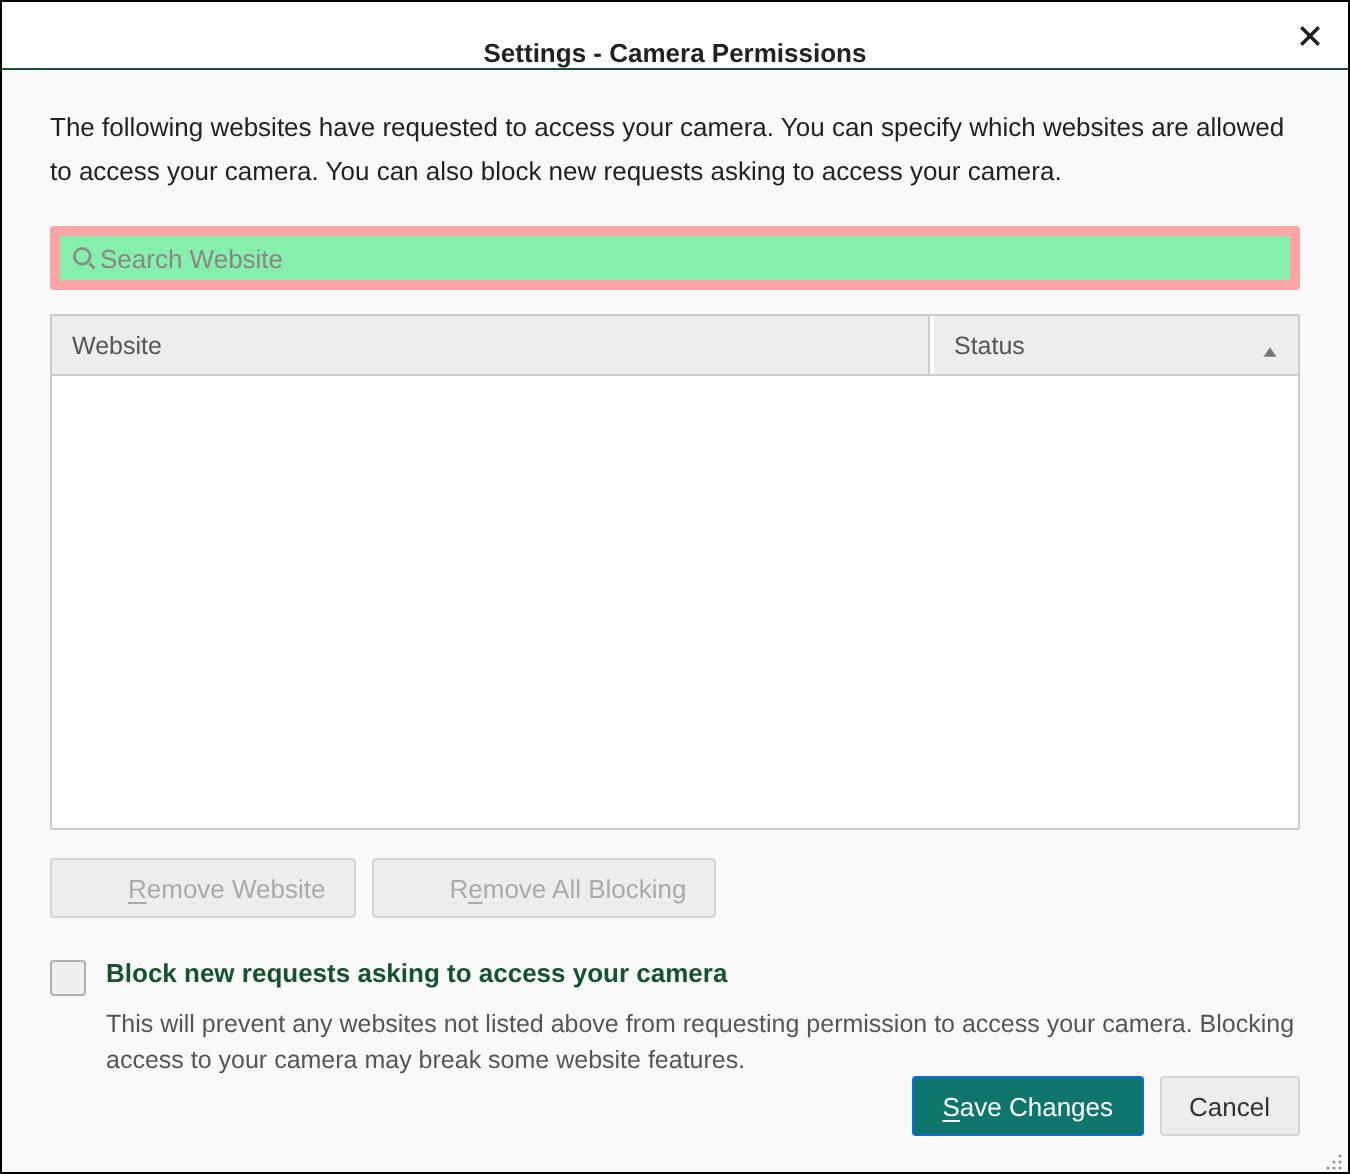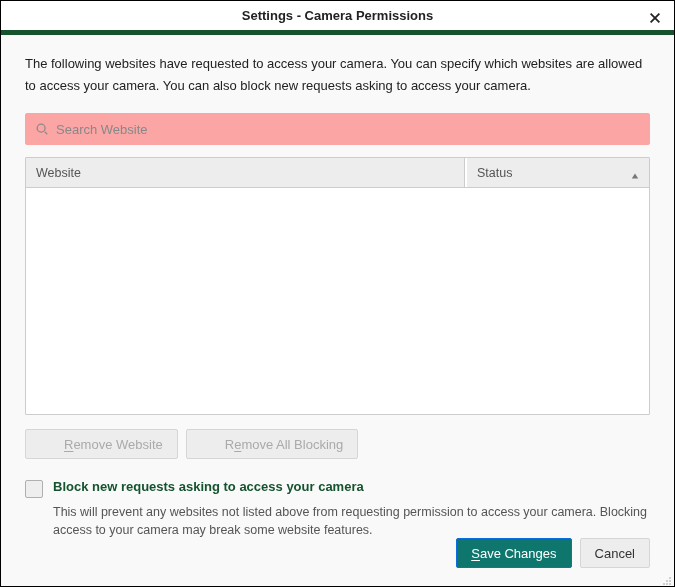--- a/index.html
+++ b/index.html
@@ -11,23 +11,23 @@
       background: #fff;
       color: #222;
       border: 1px solid #000;
       position: relative;
       overflow: hidden;
     }
     .titlebar {
       position: relative;
       height: 34px;
       display: flex;
-      align-items: center;
+      align-items: flex-end;
       justify-content: center;
-      border-bottom: 5px solid #14532d;
+      border-bottom: 1px solid #14532d;
     }
     .titlebar .title {
       font-weight: 600;
       font-size: 13px;
       color: #222;
     }
     .titlebar .close {
       position: absolute;
       right: 6px;
       top: 4px;
@@ -61,26 +61,26 @@
       left: 10px;
       top: 50%;
       transform: translateY(-50%);
       width: 14px;
       height: 14px;
       color: #8a8a8a;
     }
     .search-input {
       width: 100%;
       height: 32px;
-      border: 1px solid #fca5a5;
+      border: 5px solid #fca5a5;
       border-radius: 2px;
-      padding: 0 10px 0 30px;
+      padding: 0 10px 0 20px;
       font-size: 13px;
       color: #333;
-      background: #fca5a5;
+      background: #86efac;
     }
     .search-input::placeholder { color: #888; }
     .table-wrap {
       border: 1px solid #ccc;
       background: #fff;
       height: 258px;
       overflow: hidden;
       border-radius: 1px;
     }
     .table-header {

